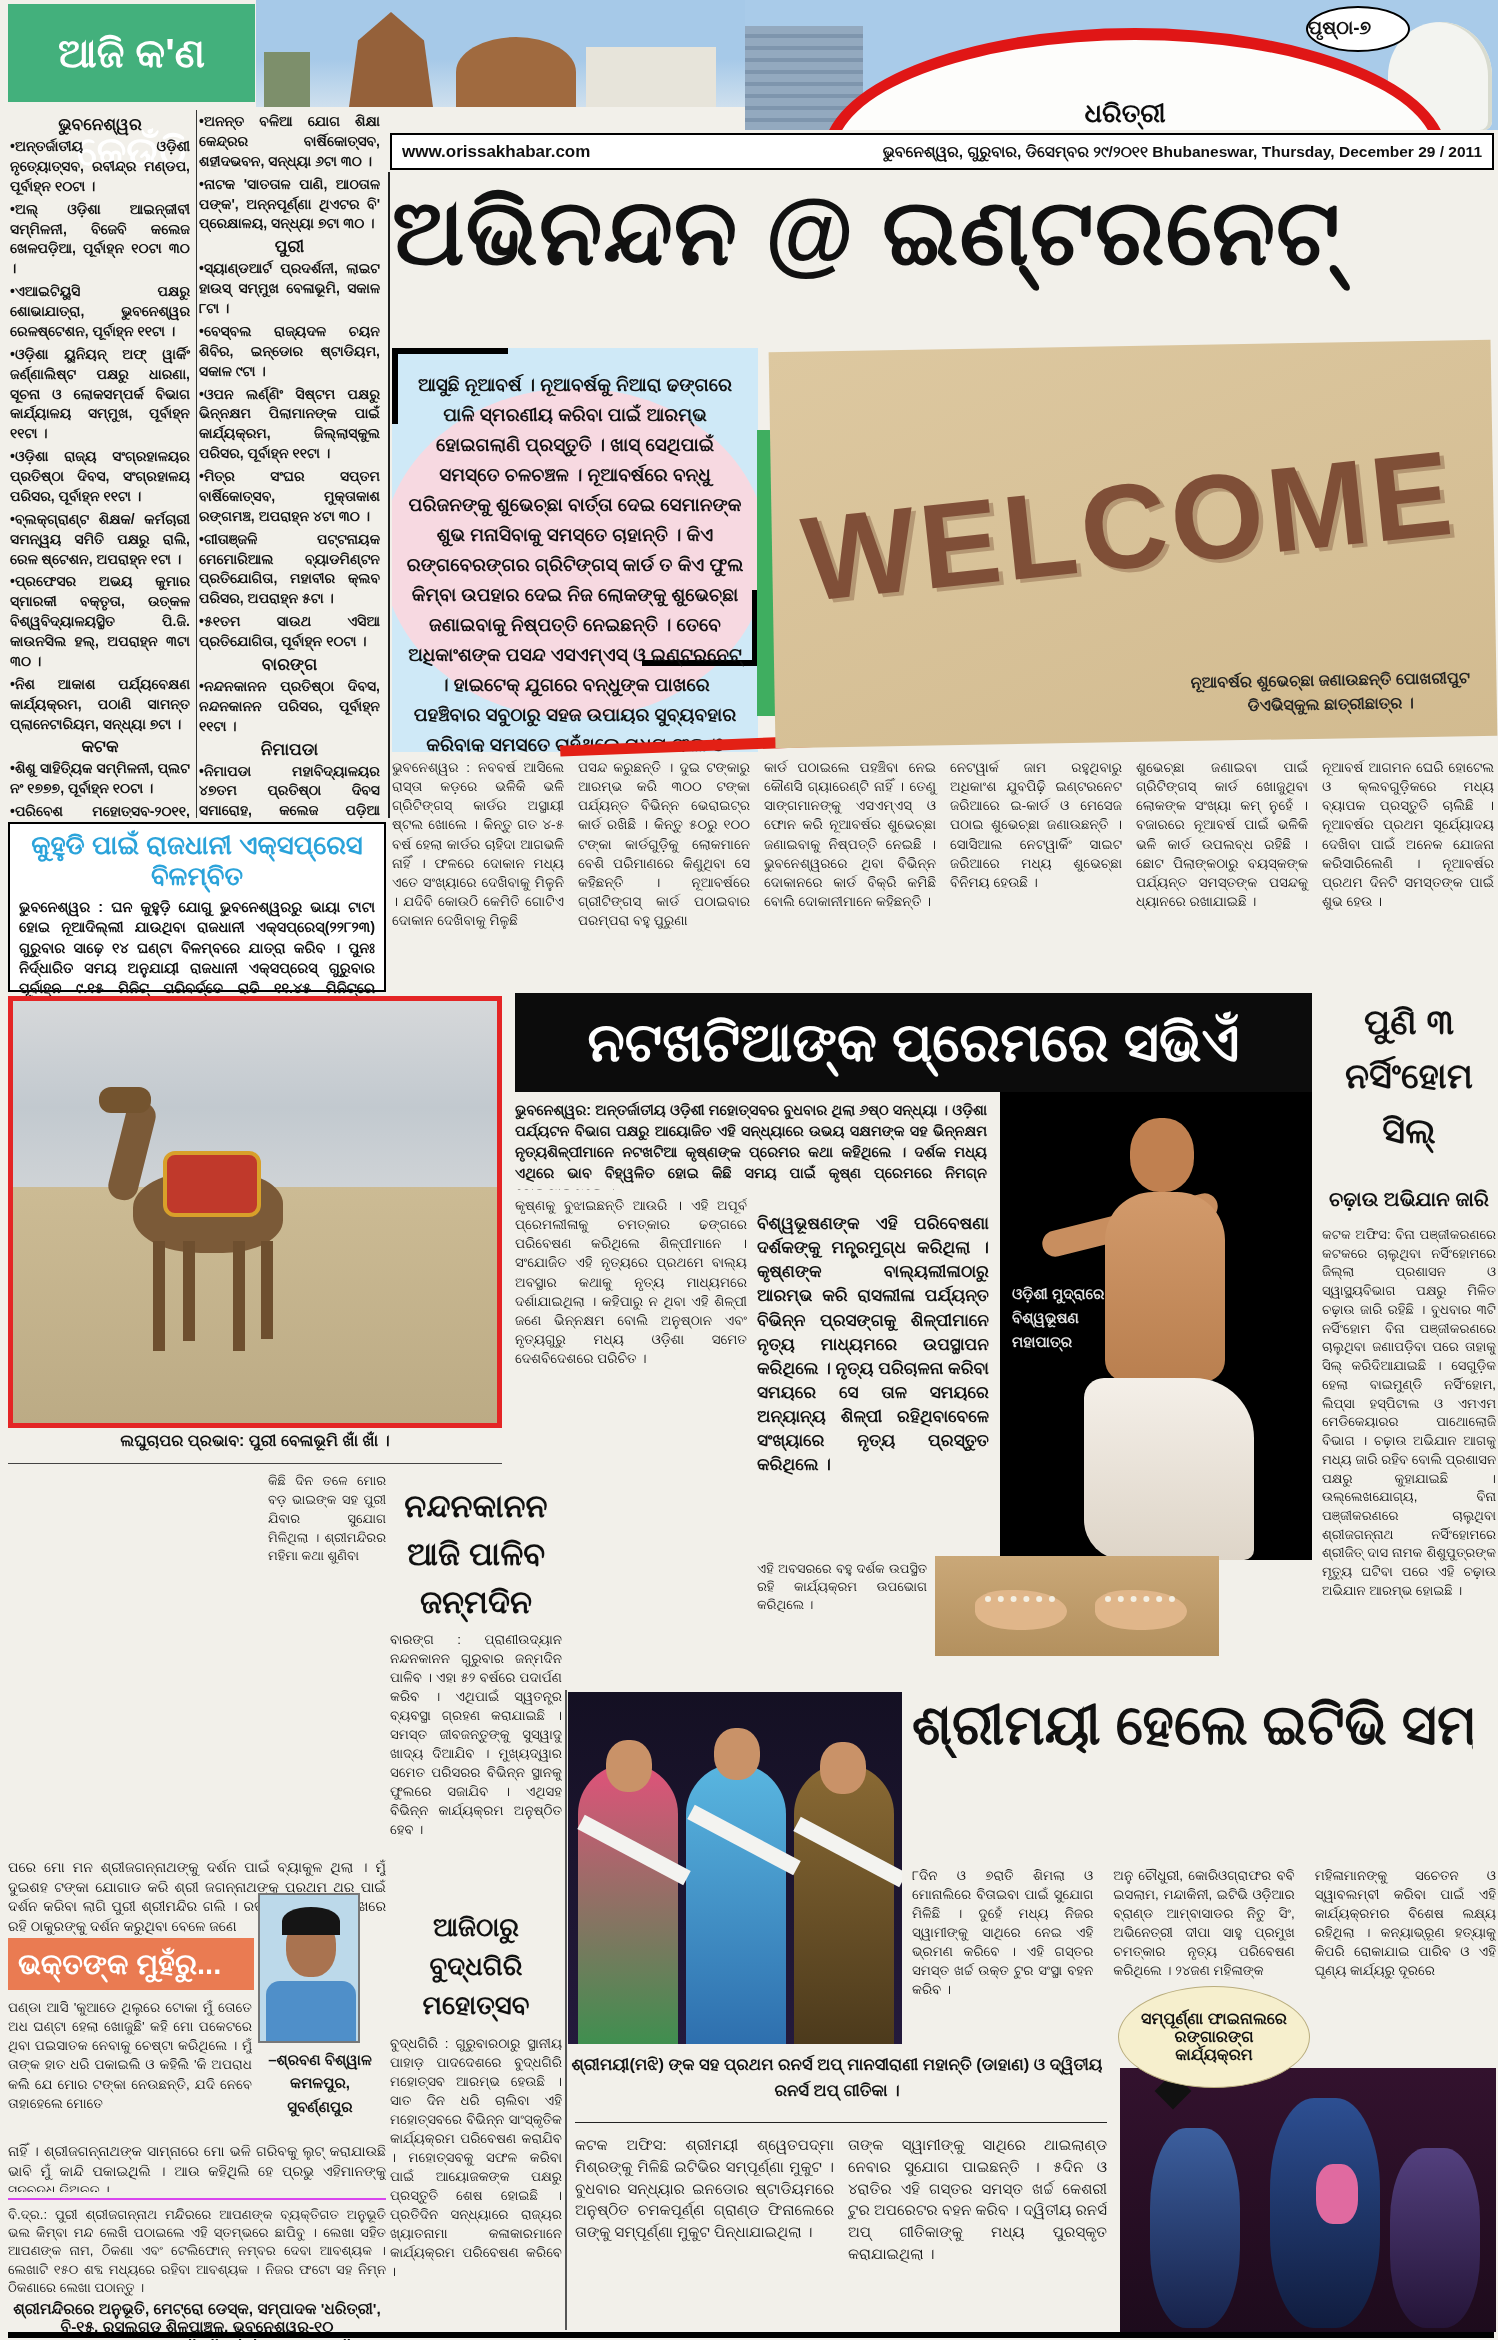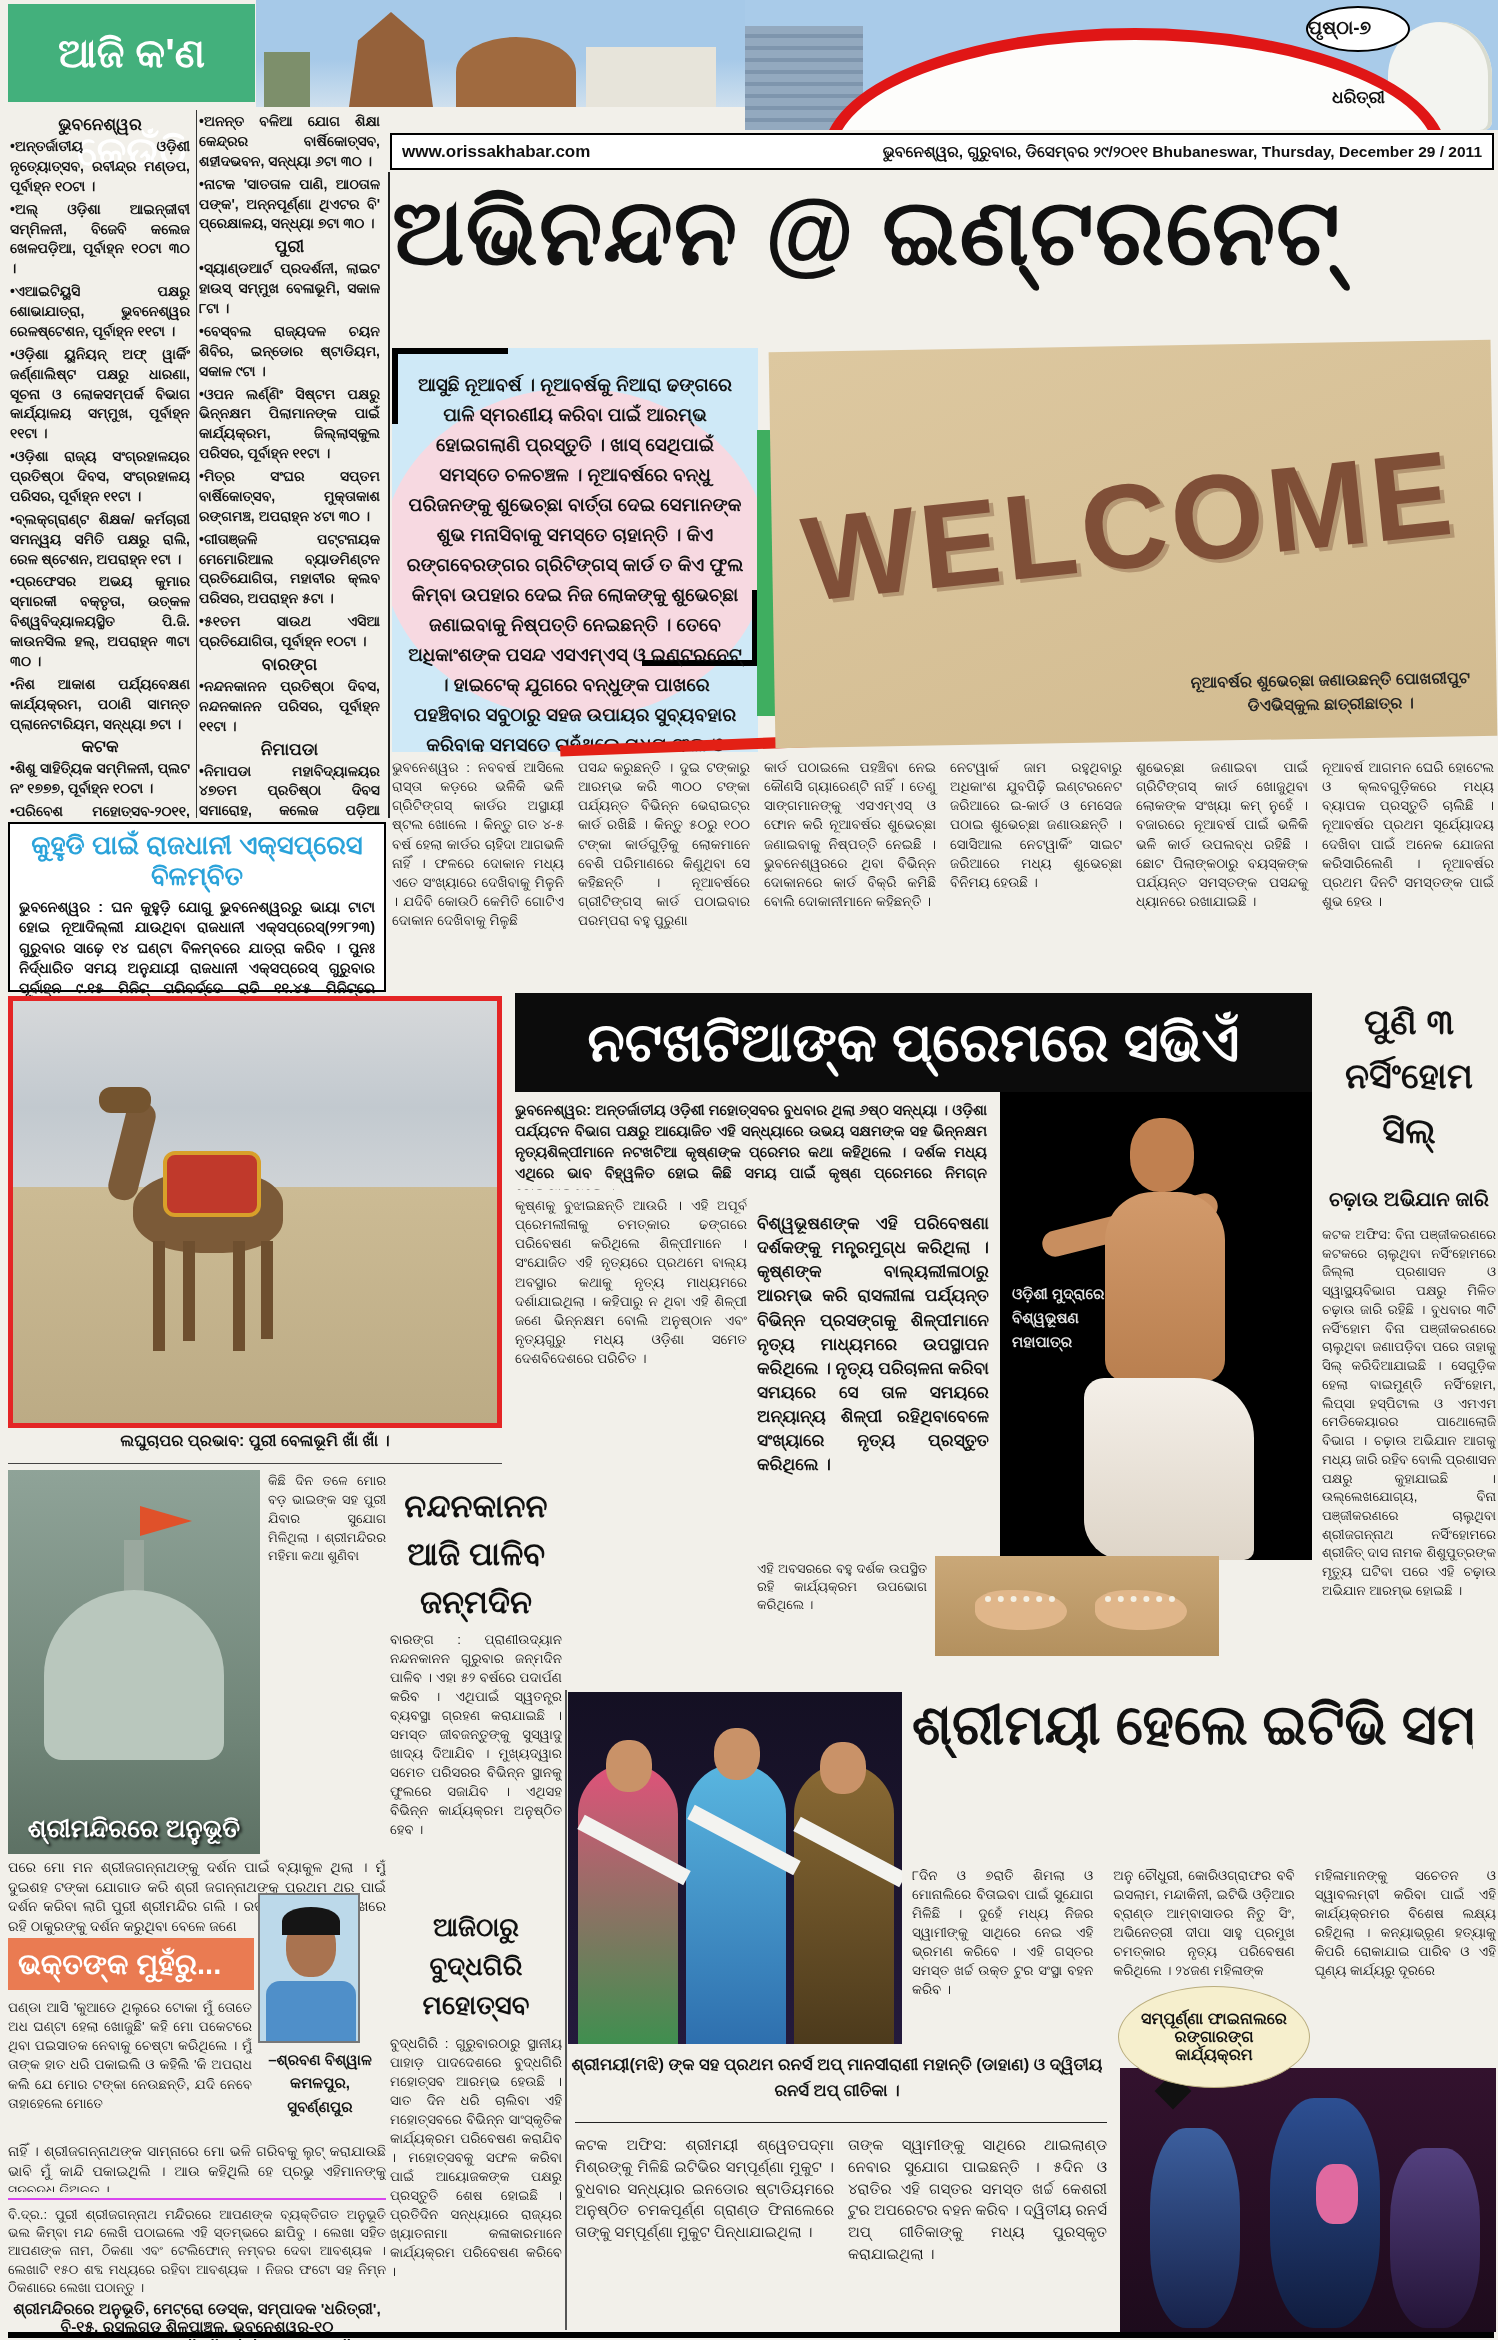--- a/index.html
+++ b/index.html
@@ -19,21 +19,21 @@
   .t3{position:absolute;left:330px;bottom:0;width:130px;height:60px;background:#e7e4da;}
   .t4{position:absolute;left:8px;bottom:0;width:46px;height:55px;background:#7d8f6b;}
   .masthead{left:745px;top:0;width:753px;height:130px;background:#a9cbe9;overflow:hidden;}
   .mh-bldg{position:absolute;left:0;top:26px;width:118px;height:104px;
            background:repeating-linear-gradient(180deg,#93a9bf 0 8px,#7e95ad 8px 12px);}
   .mh-dome{position:absolute;right:6px;top:22px;width:104px;height:108px;background:#f3f4f0;border-radius:50% 50% 8% 8%;box-shadow:-4px 0 0 #d8dbcf inset;}
   .mh-ellipse{position:absolute;left:78px;top:28px;width:600px;height:230px;background:#fdfdfb;
               border:12px solid #e01616;border-radius:50%;}
   .mh-title{position:absolute;left:120px;top:30px;width:520px;text-align:center;font-size:66px;font-weight:900;color:#0d0d0d;
             text-shadow:2px 2px 0 #fff,-2px -2px 0 #fff,2px -2px 0 #fff,-2px 2px 0 #fff,4px 4px 2px #7a7a7a;}
-  .mh-sub{position:absolute;left:120px;top:88px;width:520px;text-align:right;font-size:17px;font-weight:800;color:#0d0d0d;}
+  .mh-sub{position:absolute;left:120px;top:98px;width:520px;text-align:center;font-size:26px;font-weight:800;color:#0d0d0d;}
   .page-oval{position:absolute;right:88px;top:6px;width:100px;height:42px;background:#fff;border:2px solid #000;
              border-radius:50%;font-size:19px;font-weight:800;text-align:left;line-height:40px;}
   .dateline{left:390px;top:133px;width:1104px;height:37px;background:#fff;border:2px solid #000;
             display:flex;justify-content:space-between;align-items:center;padding:0 10px;}
   .dl-url{font-size:17px;font-weight:800;}
   .dl-date{font-size:15.5px;font-weight:800;}
 
   
   .events{left:8px;top:110px;width:378px;height:708px;display:flex;overflow:hidden;}
   .ev-col{width:50%;padding:2px 6px 0 2px;box-sizing:border-box;}
@@ -229,26 +229,20 @@
     <div class="c-body"></div>
     <div class="c-saddle"></div>
     <div class="c-leg" style="left:140px"></div>
     <div class="c-leg" style="left:170px;height:100px"></div>
     <div class="c-leg" style="left:220px"></div>
     <div class="c-leg" style="left:248px;height:98px"></div>
   </div>
   <div class="abs camel-cap">ଲଘୁଚାପର ପ୍ରଭାବ: ପୁରୀ ବେଳାଭୂମି ଖାଁ ଖାଁ ।</div>
   <div class="abs hr1"></div>
 
-  <div class="abs temple-photo">
-    <div class="kalasha"></div>
-    <div class="flag"></div>
-    <div class="dome"></div>
-    <div class="temple-title">ଶ୍ରୀମନ୍ଦିରରେ ଅନୁଭୂତି</div>
-  </div>
   <div class="abs letter-narrow just">କିଛି ଦିନ ତଳେ ମୋର ବଡ଼ ଭାଇଙ୍କ ସହ ପୁରୀ ଯିବାର ସୁଯୋଗ ମିଳିଥିଲା । ଶ୍ରୀମନ୍ଦିରର ମହିମା କଥା ଶୁଣିବା</div>
   <div class="abs letter-wide1 just">ପରେ ମୋ ମନ ଶ୍ରୀଜଗନ୍ନାଥଙ୍କୁ ଦର୍ଶନ ପାଇଁ ବ୍ୟାକୁଳ ଥିଲା । ମୁଁ ଦୁଇଶହ ଟଙ୍କା ଯୋଗାଡ କରି ଶ୍ରୀ ଜଗନ୍ନାଥଙ୍କୁ ପ୍ରଥମ ଥର ପାଇଁ ଦର୍ଶନ କରିବା ଲାଗି ପୁରୀ ଶ୍ରୀମନ୍ଦିର ଗଲି । ରତ୍ନ ସିଂହାସନ ସମ୍ମୁଖରେ ରହି ଠାକୁରଙ୍କୁ ଦର୍ଶନ କରୁଥିବା ବେଳେ ଜଣେ</div>
   <div class="abs bhakta-banner">ଭକ୍ତଙ୍କ ମୁହଁରୁ...</div>
   <div class="abs letter-mid just">ପଣ୍ଡା ଆସି 'କୁଆଡେ ଥିଲୁରେ ଟୋକା ମୁଁ ତୋତେ ଅଧ ଘଣ୍ଟା ହେଲା ଖୋଜୁଛି' କହି ମୋ ପକେଟରେ ଥିବା ପଇସାତକ ନେବାକୁ ଚେଷ୍ଟା କରିଥିଲେ । ମୁଁ ତାଙ୍କ ହାତ ଧରି ପକାଇଲି ଓ କହିଲି 'କି ଅପରାଧ କଲି ଯେ ମୋର ଟଙ୍କା ନେଉଛନ୍ତି, ଯଦି ନେବେ ତାହାହେଲେ ମୋତେ</div>
   <div class="abs boy">
     <div class="b-head"></div>
     <div class="b-hair"></div>
     <div class="b-shirt"></div>
   </div>
   <div class="abs boy-cap prel">–ଶ୍ରବଣ ବିଶ୍ୱାଳ

